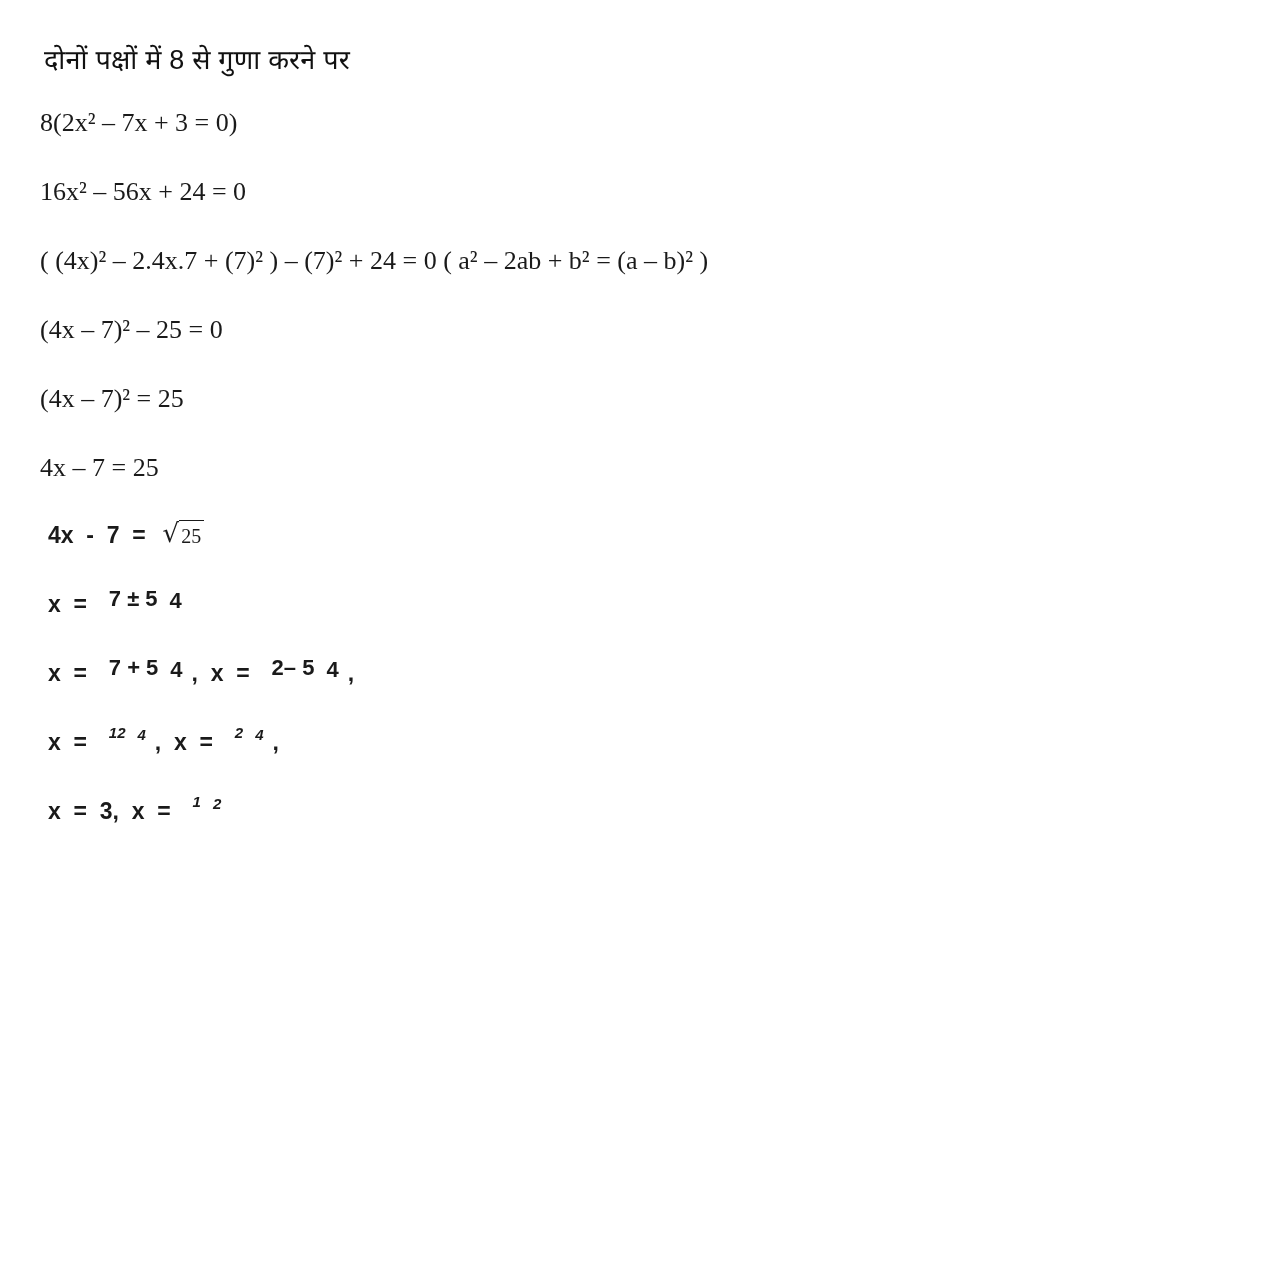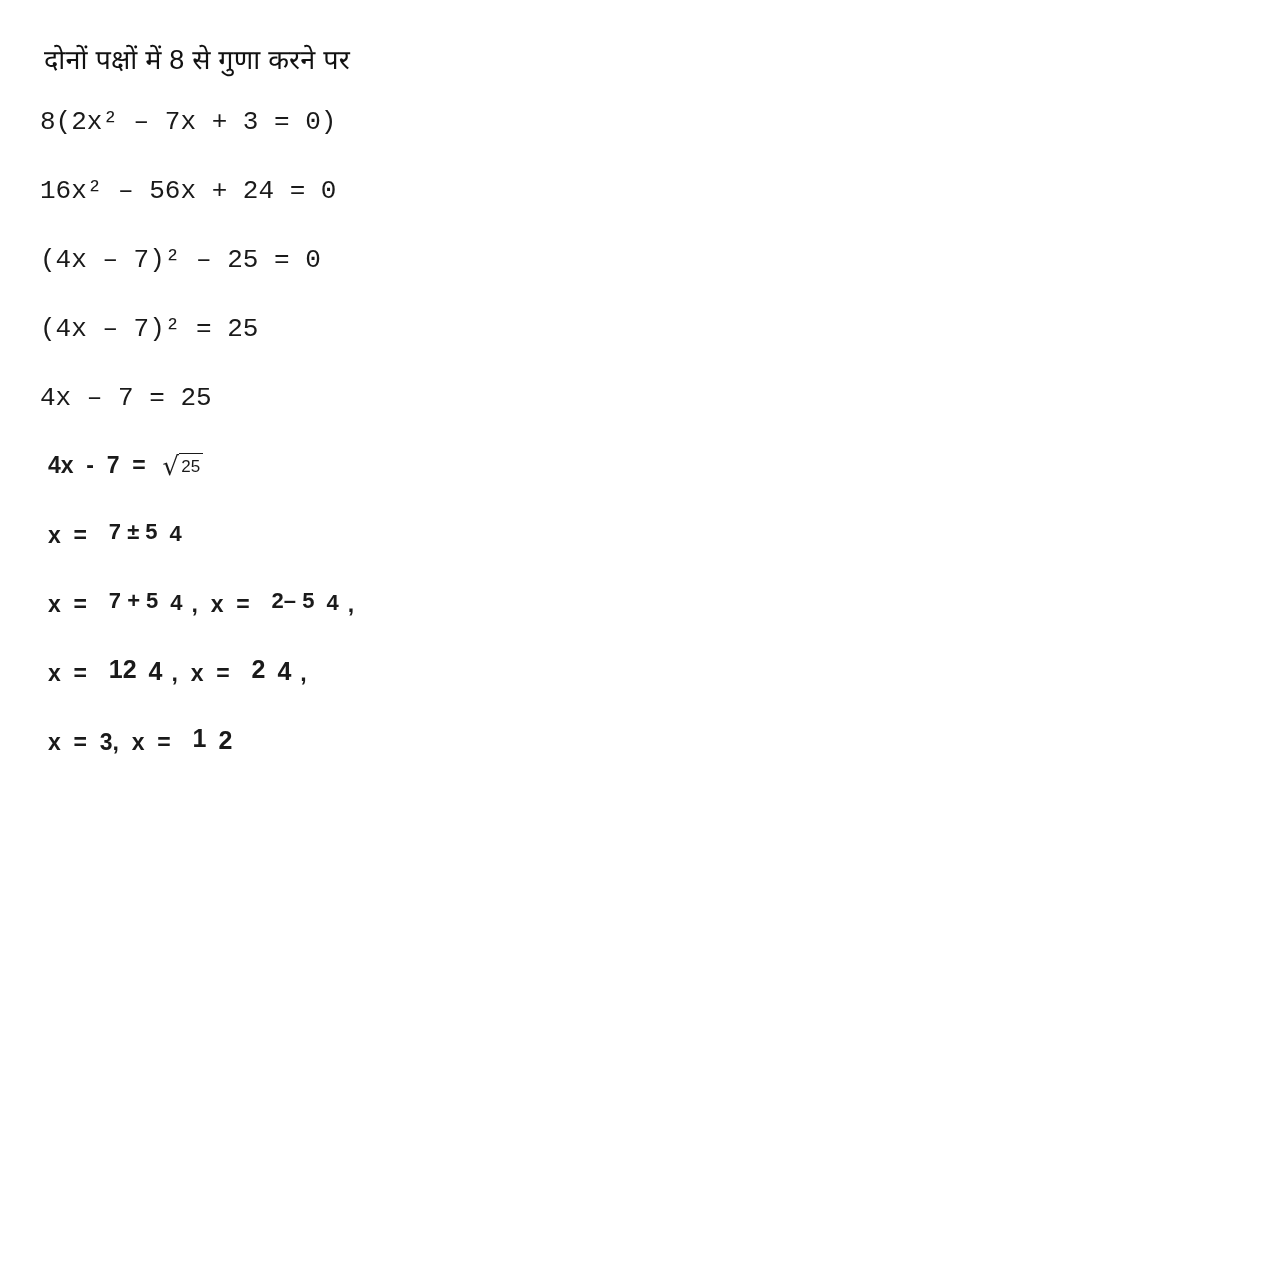--- a/index.html
+++ b/index.html
@@ -26,50 +26,50 @@
     letter-spacing: 0.2px;
   }
   .line {
     font-size: 26px;
     line-height: 1.35;
     color: #1a1a1a;
     margin: 0 0 34px 0;
     max-width: 830px;
   }
   .line.serif {
-    font-family: Liberation Mono, monospace;
+    font-family: Liberation Serif, serif;
   }
   .line.sans {
     font-family: "Liberation Sans", sans-serif;
     font-weight: bold;
     font-size: 23px;
     margin-left: 8px;
     margin-bottom: 38px;
     display: flex;
-    align-items: center;
+    align-items: flex-start;
     gap: 0;
   }
   
   .radical {
     display: inline-flex;
     align-items: flex-start;
     margin-left: 4px;
   }
   .radical .sign {
     font-size: 26px;
     line-height: 1;
     font-family: "DejaVu Sans", sans-serif;
     font-weight: normal;
   }
   .radical .rad-body {
     border-top: 1.6px solid #1a1a1a;
     padding: 2px 3px 0 2px;
-    font-family: Liberation Sans, sans-serif;
+    font-family: Liberation Serif, serif;
     font-weight: normal;
-    font-size: 17px;
+    font-size: 20px;
   }
   
   .frac {
     display: inline-flex;
     flex-direction: row;
     align-items: center;
     vertical-align: middle;
     margin: 0 3px;
     position: relative;
     top: -2px;
@@ -84,41 +84,45 @@
     width: 100%;
     height: 2px;
     background: #1a1a1a;
   }
   .frac .den {
     padding: 2px 6px 0 6px;
     font-size: 22px;
     line-height: 1.1;
   }
   .frac.small .num, .frac.small .den {
-    font-size: 25px;
+    font-size: 15px;
+    font-style: italic;
   }
   .txt {
     white-space: pre;
   }
 </style>
 </head>
 <body>
 
 <div class="page">
 
   <h1 class="heading">दोनों पक्षों में 8 से गुणा करने पर</h1>
 
   <p class="line serif">
     <span>8(2x² – 7x + 3 = 0)</span>
   </p>
 
   <p class="line serif">
     <span>16x² – 56x + 24 = 0</span>
   </p>
 
+  <p class="line serif">
+    <span>( (4x)² – 2.4x.7 + (7)² ) – (7)² + 24 = 0   ( a² – 2ab + b² = (a – b)² )</span>
+  </p>
 
 
   <p class="line serif">
     <span>(4x – 7)² – 25 = 0</span>
   </p>
 
   <p class="line serif">
     <span>(4x – 7)² = 25</span>
   </p>
 

